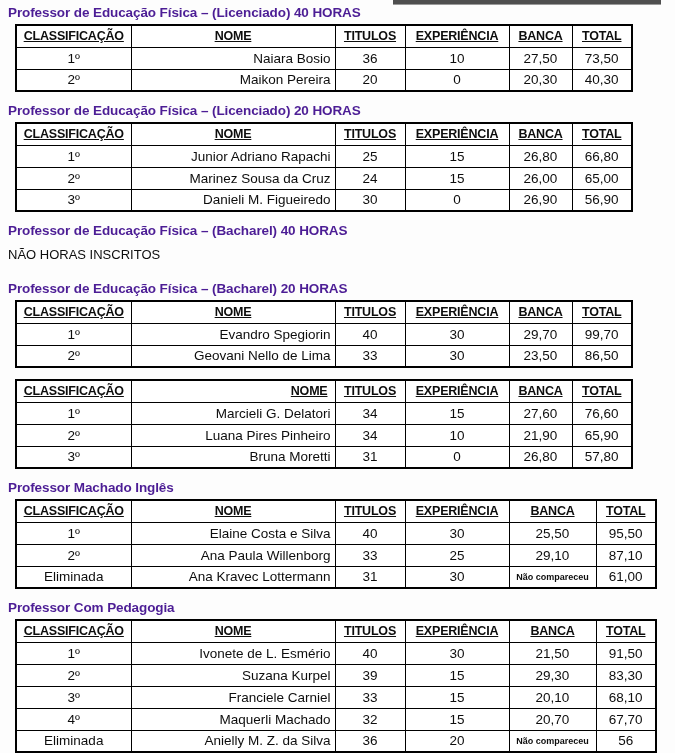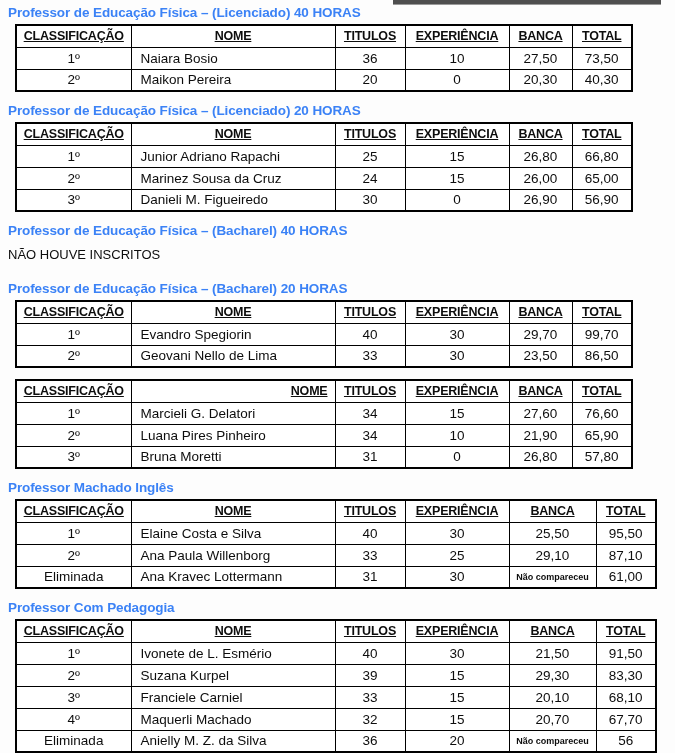--- a/index.html
+++ b/index.html
@@ -20,21 +20,21 @@
   }
   .doc { padding: 4px 0 0 8px; }
   .doc-section { margin-top: 11px; }
   .doc-section.first { margin-top: 1px; }
   .doc-section.no-table { margin-bottom: 19px; }
   .section-title {
     font-size: 13.5px;
     font-weight: bold;
     letter-spacing: -0.1px;
     white-space: pre-wrap;
-    color: #3b82f6;
+    color: #4c1d95;
   }
   .section-note {
     font-size: 13px;
     margin-top: 9px;
     color: #0d0d0d;
   }
   table.results-table {
     border-collapse: collapse;
     table-layout: fixed;
     width: 618px;
@@ -48,21 +48,21 @@
     border: 1px solid #000;
     text-align: center;
     height: 22px;
     padding: 0 4px;
     overflow: hidden;
     vertical-align: middle;
     color: #0d0d0d;
   }
   th { font-size: 12.5px; font-weight: bold; letter-spacing: -0.2px; text-decoration: underline; }
   td { font-size: 13.5px; }
-  td.cell-left { text-align: left; padding-left: 9px; margin-left: 24px; }
+  td.cell-left { text-align: right; padding-left: 9px; margin-left: 24px; }
   th.align-right { text-align: right; padding-right: 7px; }
   td.cell-small { font-size: 9px; font-weight: bold; line-height: 1.15; padding: 1px 6px; }
   col.col-class   { width: 115px; }
   col.col-nome    { width: 204px; }
   col.col-titulos { width: 70px; }
   col.col-exp     { width: 104px; }
   col.col-banca   { width: 63px; }
   col.col-total   { width: 60px; }
   table.has-note col.col-banca { width: 87px; }
 </style>
@@ -156,21 +156,21 @@
             <td>30</td>
             <td>0</td>
             <td>26,90</td>
             <td>56,90</td>
           </tr>
         </tbody>
       </table>
     </section>
     <section class="doc-section no-table">
       <h2 class="section-title">Professor de Educação Física – (Bacharel) 40 HORAS</h2>
-      <p class="section-note">NÃO HOUVE INSCRITOS</p>
+      <p class="section-note">NÃO HORAS INSCRITOS</p>
     </section>
     <section class="doc-section">
       <h2 class="section-title">Professor de Educação Física – (Bacharel) 20 HORAS</h2>
       <table class="results-table">
         <colgroup>
           <col class="col-class">
           <col class="col-nome">
           <col class="col-titulos">
           <col class="col-exp">
           <col class="col-banca">

